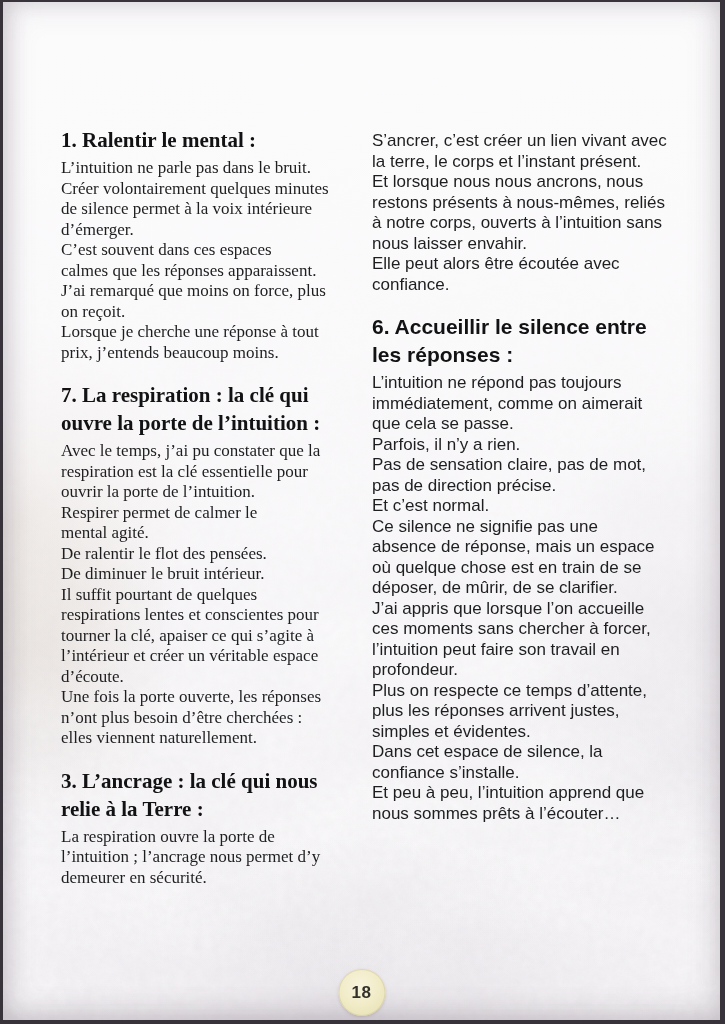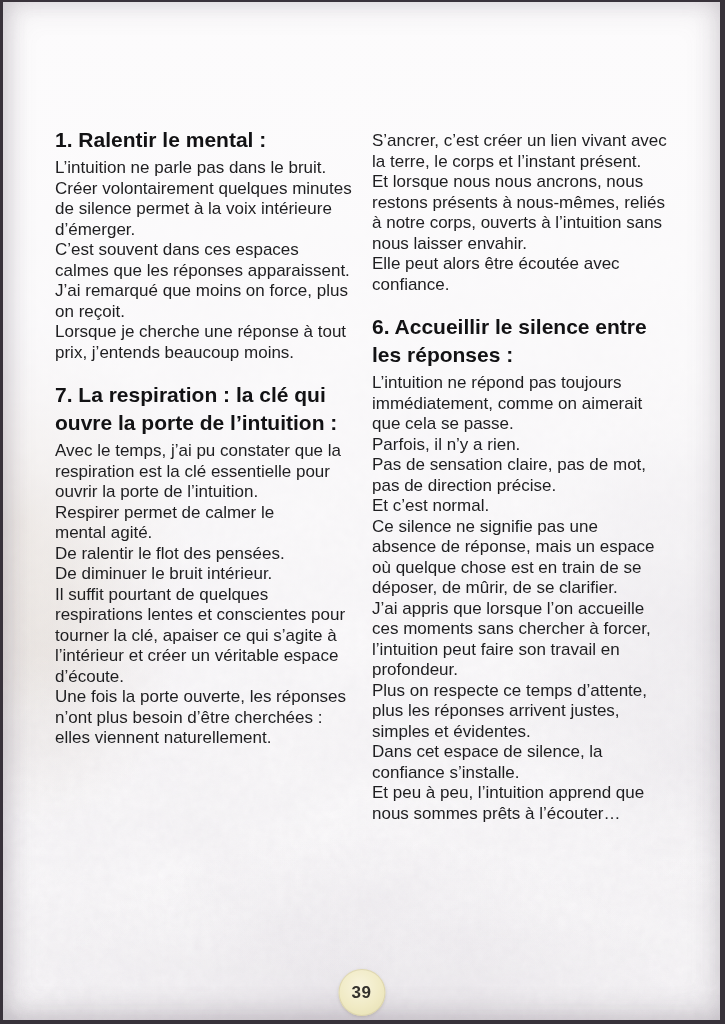--- a/index.html
+++ b/index.html
@@ -39,21 +39,21 @@
       inset 0 0 34px rgba(112,102,114,0.20),
       inset 0 -10px 26px rgba(118,106,116,0.16),
       inset 6px 0 18px rgba(118,106,116,0.10);
     pointer-events:none;
   }
   .content {
     position:absolute; left:0; top:0; right:0; bottom:0; z-index:3;
     color:#1e1e20;
   }
   .col { position:absolute; width:316px; }
-  .col-left  { left:52px;  top:124px; }
+  .col-left  { left:58px;  top:124px;font-family:Liberation Serif, serif; }
   .col-right { left:369px; top:129px; }
   .sec { margin:0; }
   .sec + .sec { margin-top:18px; }
   .sec-title {
     margin:0 0 4px 0;
     font-size:21px; line-height:28px; font-weight:bold;
     color:#121214;
     white-space:pre;
   }
   .sec-body {
@@ -128,20 +128,27 @@
 De diminuer le bruit intérieur.
 Il suffit pourtant de quelques
 respirations lentes et conscientes pour
 tourner la clé, apaiser ce qui s’agite à
 l’intérieur et créer un véritable espace
 d’écoute.
 Une fois la porte ouverte, les réponses
 n’ont plus besoin d’être cherchées :
 elles viennent naturellement.</p>
       </section>
+      <section class="sec">
+        <h2 class="sec-title">3. L’ancrage : la clé qui nous
+relie à la Terre :</h2>
+        <p class="sec-body">La respiration ouvre la porte de
+l’intuition ; l’ancrage nous permet d’y
+demeurer en sécurité.</p>
+      </section>
     </div>
 
     <div class="col col-right">
       <section class="sec">
         <p class="sec-body">S’ancrer, c’est créer un lien vivant avec
 la terre, le corps et l’instant présent.
 Et lorsque nous nous ancrons, nous
 restons présents à nous-mêmes, reliés
 à notre corps, ouverts à l’intuition sans
 nous laisser envahir.
@@ -172,16 +179,16 @@
 Dans cet espace de silence, la
 confiance s’installe.
 Et peu à peu, l’intuition apprend que
 nous sommes prêts à l’écouter…</p>
       </section>
     </div>
 
   </div>
 
   <div class="page-badge">
-    <span>39</span>
+    <span>18</span>
   </div>
 
 </div>
 
 </body></html>

